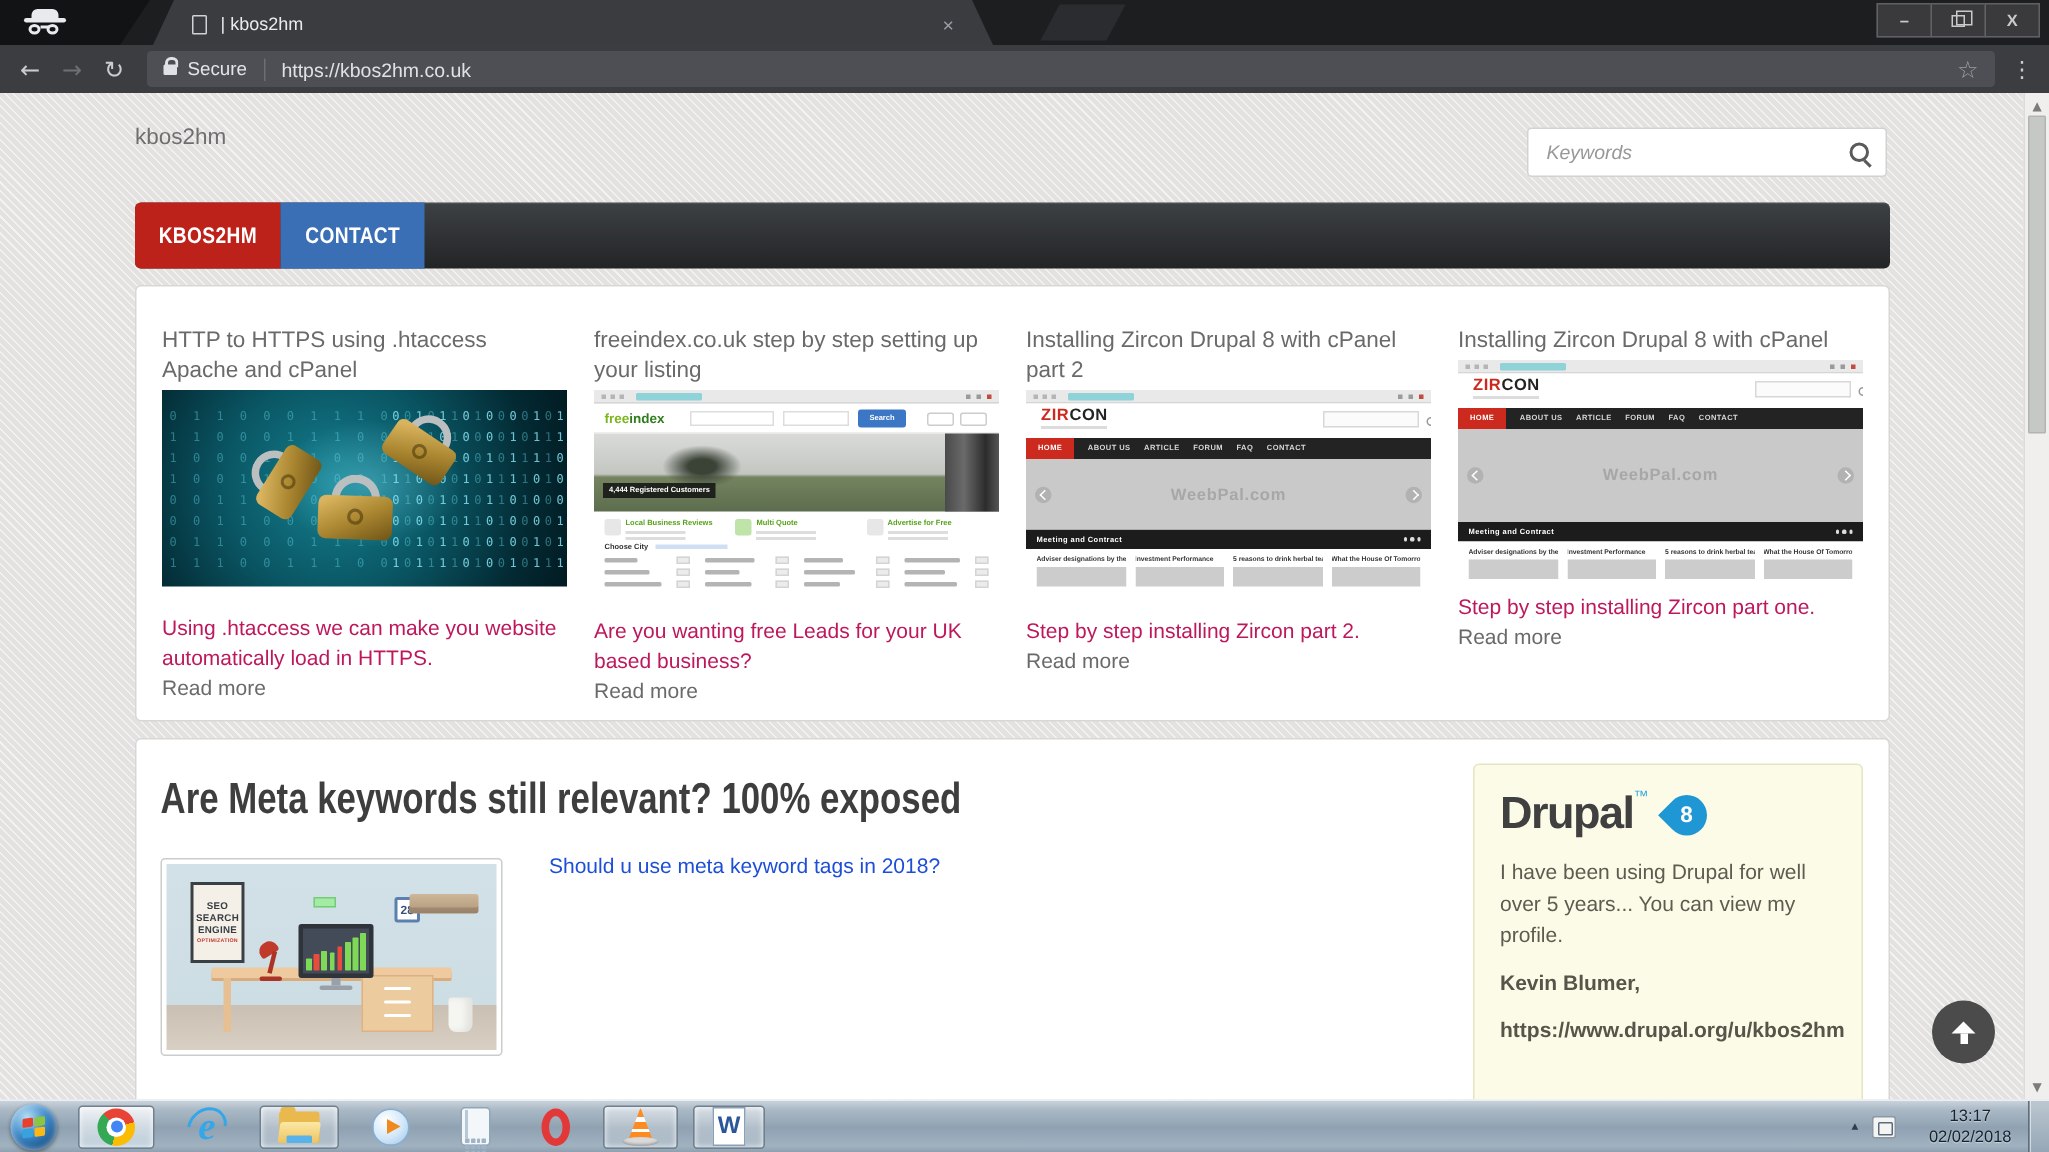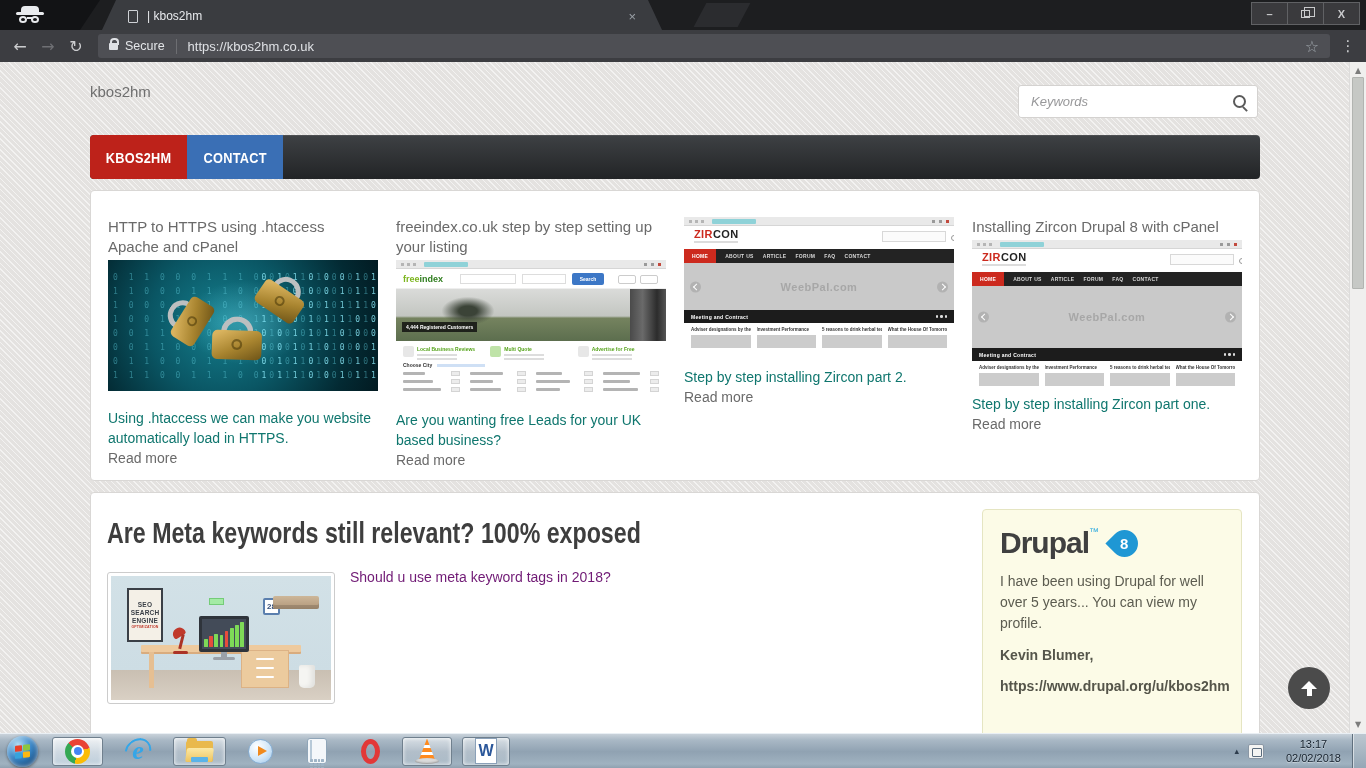--- a/index.html
+++ b/index.html
@@ -66,21 +66,21 @@
   .nav-blue{width:96px;background:#3a6fb5}
   .cond{display:inline-block;transform:scaleX(.85);letter-spacing:.3px}
 
   .panel{position:absolute;left:90px;width:1170px;background:#fff;border:1px solid #d9d7d5;border-radius:4px}
   .panel1{top:128px;height:291px;padding:26px 17px 0;display:flex;gap:18px}
   .card{width:270px;display:flex;flex-direction:column}
   .card-title{font-size:15px;color:#6a6a6a;line-height:20px;min-height:37px;margin-bottom:3px;cursor:pointer}
   .card.c4 .card-title{min-height:17px}
   .card-img{width:270px;position:relative;overflow:hidden;background:#f4f4f4}
   .c1 .card-img{height:131px}.c2 .card-img{height:133px}.c3 .card-img{height:133px}.c4 .card-img{height:148px}
-  .card-text{font-size:14px;color:#0f766e;line-height:20px;margin-top:17px}
+  .card-text{font-size:14px;color:#be185d;line-height:20px;margin-top:17px}
   .card.c4 .card-text{margin-top:6px}
   .read-more{font-size:14px;color:#6a6a6a;line-height:20px;cursor:pointer}
 
   
   .img-locks{background:radial-gradient(circle at 42% 48%,#15808f 0%,#0a5664 42%,#032a33 78%,#021a21 100%)}
   .binary{position:absolute;inset:0;padding:3px 5px;font-family:"DejaVu Sans Mono",monospace;font-size:8px;
           line-height:14px;letter-spacing:3px;color:rgba(96,205,220,.45);white-space:pre;overflow:hidden}
   .binary.bright{left:55%;color:rgba(140,235,250,.8)}
   .img-locks .glow{position:absolute;left:28%;top:15%;width:46%;height:65%;
                    background:radial-gradient(ellipse,rgba(120,225,245,.35),rgba(0,0,0,0) 70%)}
@@ -193,21 +193,21 @@
   .desk-drawers{position:absolute;left:130px;bottom:12px;width:48px;height:38px;background:#eccb9e;border:1px solid #dcb285}
   .desk-drawers i{display:block;margin:7px auto 0;width:18px;height:2px;background:#fff;border-radius:1px;
                   box-shadow:0 1px 0 #c9a override}
   .seo-lamp{position:absolute;left:60px;top:50px;width:20px;height:28px}
   .seo-lamp::before{content:"";position:absolute;left:1px;top:2px;width:13px;height:9px;background:#c0392b;
                     border-radius:6px 6px 2px 2px;transform:rotate(-32deg)}
   .seo-lamp::after{content:"";position:absolute;left:9px;top:8px;width:2.5px;height:15px;background:#ab3326;transform:rotate(14deg)}
   .seo-lamp i{position:absolute;bottom:0;left:2px;width:15px;height:3.5px;background:#ab3326;border-radius:2px}
   .seo-bin{position:absolute;right:16px;bottom:12px;width:16px;height:23px;background:#f5f5f2;
            border-radius:2px 2px 5px 5px;box-shadow:inset -4px 0 5px rgba(0,0,0,.08)}
-  .art-teaser{position:absolute;left:259px;top:76px;font-size:14px;color:#701a75}
+  .art-teaser{position:absolute;left:275px;top:76px;font-size:14px;color:#1d4ed8}
 
   .drupal-box{position:absolute;right:17px;top:16px;width:260px;height:238px;background:#fcfbe7;
               border:1px solid #e5e5c2;border-radius:4px;padding:16px 17px}
   .drupal-logo-row{display:flex;align-items:center;gap:12px}
   .drupal-brand{font-size:30px;font-weight:bold;color:#404040;letter-spacing:-1px;line-height:30px}
   .drupal-tm{font-size:10px;color:#2aa9e0;vertical-align:18px}
   .drop{width:27px;height:27px;background:#1f97d4;border-radius:0 50% 50% 50%;transform:rotate(-45deg);
         display:flex;align-items:center;justify-content:center;margin-top:3px}
   .drop span{transform:rotate(45deg);color:#fff;font-weight:bold;font-size:15px}
   .drupal-body{margin-top:13px;font-size:14px;line-height:21px;color:#5c5c50}
@@ -484,20 +484,21 @@
               <i class="ft" style="width: 35px;"></i>
               <i class="fbx"></i>
             </div>
           </div>
       </div>
       <div class="card-text">Are you wanting free Leads for your UK based business?</div>
       <div class="read-more">Read more</div>
     </div>
 
     <div class="card c3">
+      <div class="card-title">Installing Zircon Drupal 8 with cPanel part 2</div>
       <div class="card-img img-zircon">
         <div class="minibar">
             <i class="pill"></i>
           </div>
         <div class="z-head">
           <span class="z-logo"><span class="za">ZIR</span><span class="zb">CON</span><span class="sub"></span></span>
           <i class="z-search"></i>
         </div>
         <div class="z-nav">
           <span class="zn home">HOME</span>

